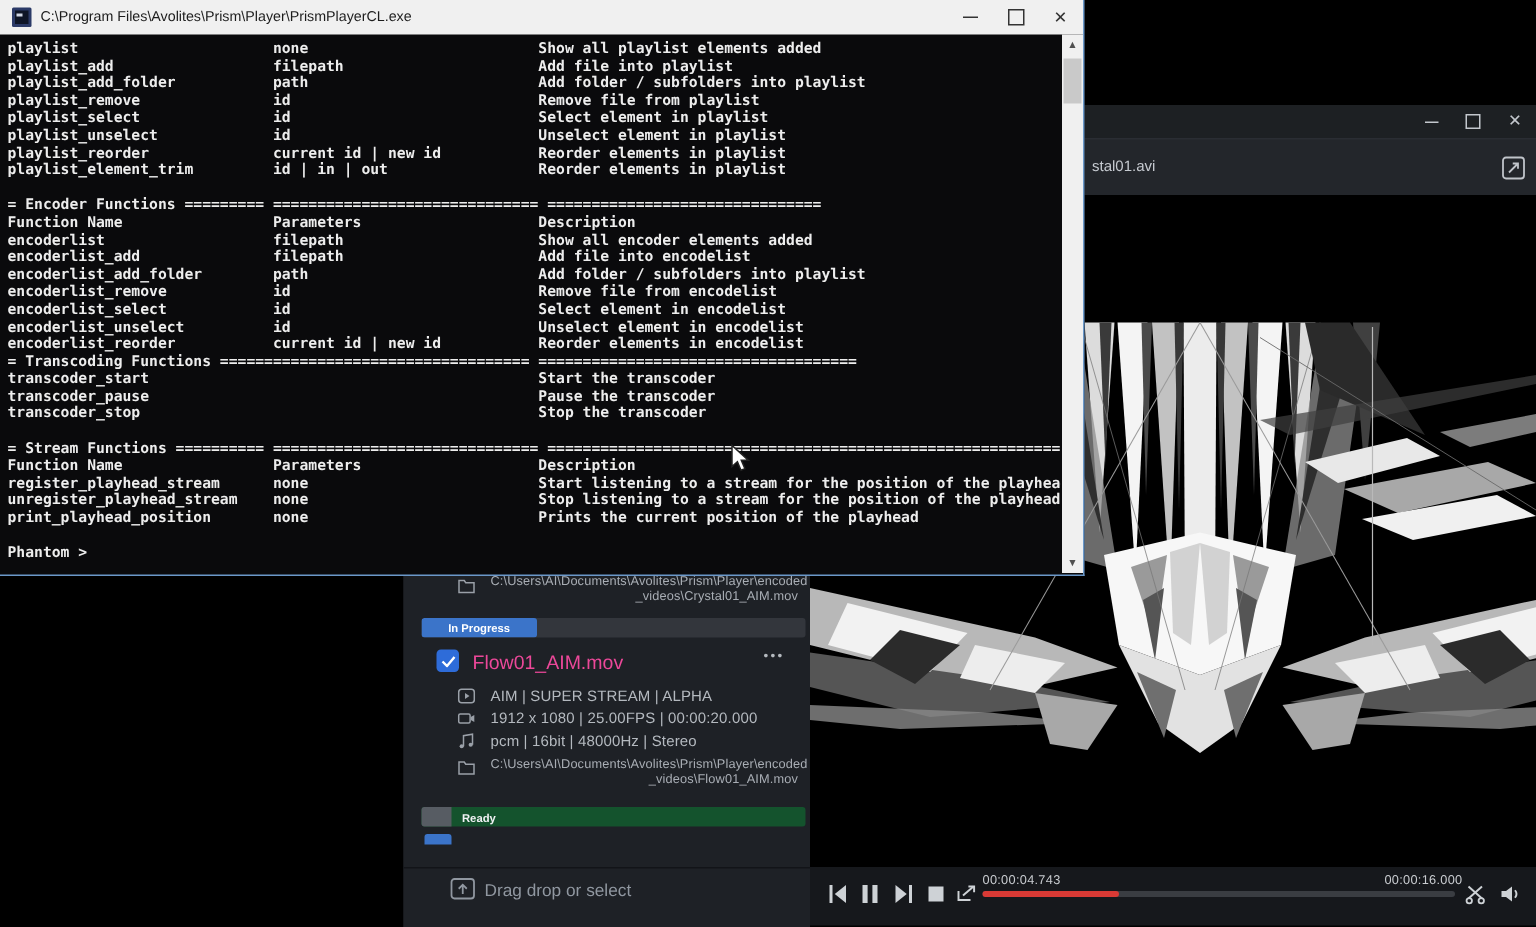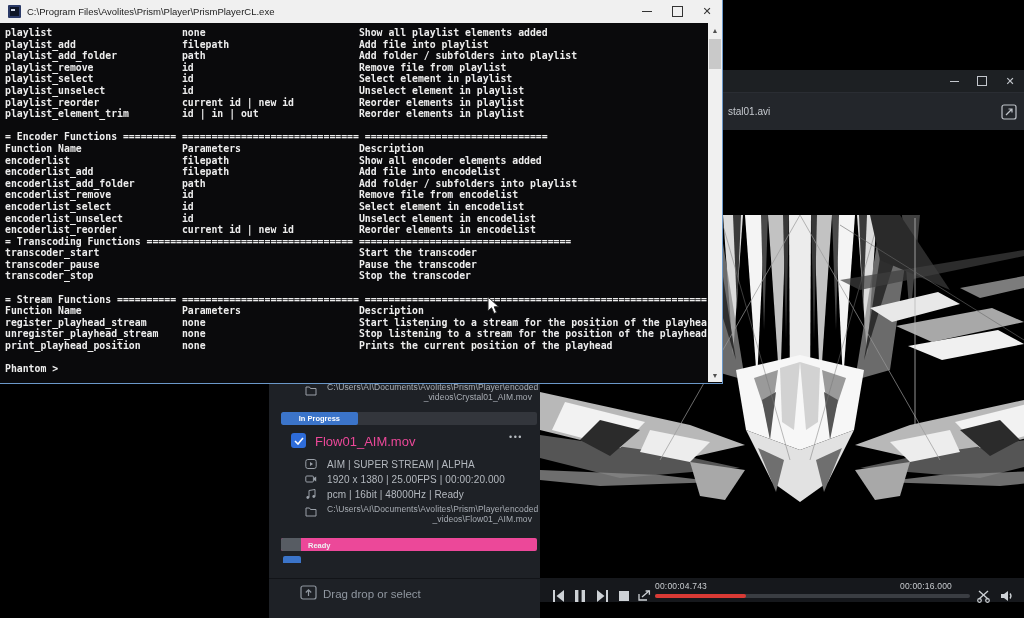--- a/index.html
+++ b/index.html
@@ -25,38 +25,38 @@
   .q-path-text{font-size:8.5px;line-height:10px;color:#a9aeb5;letter-spacing:.1px;}
   .q-bar{left:12px;width:256px;height:13px;background:#33363c;border-radius:2px;overflow:hidden;position:absolute;}
   .q-bar-fill{height:13px;background:#3b74c9;border-radius:2px;display:flex;align-items:center;justify-content:center;}
   .q-bar-label{font-size:7.5px;font-weight:bold;color:#fff;white-space:nowrap;}
   .q-checkbox{left:22px;top:303px;width:15px;height:15px;background:#2e6cd9;border-radius:3px;
               display:flex;align-items:center;justify-content:center;}
   .q-name{left:46px;top:304px;font-size:13px;color:#ec4899;}
   .q-dots{left:240px;top:302px;font-size:9px;color:#b5babf;letter-spacing:1.5px;}
   .q-row-icon{left:36px;width:12px;height:12px;}
   .q-row-text{left:58px;font-size:10px;color:#b4b9bf;letter-spacing:.1px;white-space:nowrap;}
-  .q-ready-track{left:12px;top:408px;width:256px;height:13px;background:#ec4899;border-radius:2px;}
+  .q-ready-track{left:12px;top:408px;width:256px;height:13px;background:#14532d;border-radius:2px;}
   .q-ready-cap{left:0;top:0;width:20px;height:13px;background:#575c63;border-radius:2px 0 0 2px;}
   .q-ready-label{left:27px;top:3px;font-size:7.5px;font-weight:bold;color:#eff1f3;}
   .q-overall-tab{left:14px;top:426px;width:18px;height:7px;background:#3b74c9;border-radius:2px 2px 0 0;}
   .q-overall-track{left:12px;top:432px;width:256px;height:14px;background:#3a3e44;border-radius:2px;}
   .q-overall-fill{left:0;top:0;height:14px;background:#3b74c9;border-radius:2px 0 0 2px;}
   .q-overall-label{left:29px;top:3.5px;font-size:7.5px;color:#fff;white-space:nowrap;}
   .q-pause{left:231px;top:3px;display:flex;gap:3px;}
   .q-pause i{display:block;width:2.5px;height:8px;background:#ced2d6;}
   .q-stop{left:246px;top:3px;width:8px;height:8px;background:#ced2d6;}
   .q-divider{left:0;top:448px;width:271px;height:1px;background:#121418;}
   .q-drop-icon{left:31px;top:455px;width:17px;height:15px;}
   .q-drop-label{left:54px;top:458px;font-size:11.5px;color:#9097a0;}
 
   
   .video-col{left:271px;top:0;width:484px;height:488px;background:#000;}
   .crystal{left:0;top:0;}
-  .transport{left:0;top:448px;width:484px;height:24px;background:#16181c;}
+  .transport{left:0;top:448px;width:484px;height:39px;background:#16181c;}
   .t-btn{position:absolute;top:11px;width:14px;height:14px;}
   .t-time{position:absolute;top:3px;font-size:8.5px;color:#c9ccd0;letter-spacing:.2px;}
   .t-track{left:115px;top:16px;width:315px;height:4px;background:#3a3d42;border-radius:2px;position:absolute;}
   .t-fill{height:4px;background:#d93a35;border-radius:2px;}
 
   
   .console-window{left:0;top:0;width:722px;height:383px;background:#0a0a0c;z-index:10;
                   border-right:1px solid #6b98c9;border-bottom:1px solid #6b98c9;box-sizing:content-box;}
   .c-titlebar{left:0;top:0;width:722px;height:23px;background:#f0f0f0;}
   .c-icon{left:8px;top:5px;width:13px;height:13px;background:#2b3a67;border-radius:1px;}
@@ -132,28 +132,28 @@
       <svg class="abs q-row-icon" style="top:328px" viewBox="0 0 12 12">
         <rect x="0.8" y="1.5" width="10.4" height="9" rx="2" fill="none" stroke="#9aa0a8" stroke-width="1"></rect>
         <path d="M5 4 L8 6 L5 8 Z" fill="#9aa0a8"></path>
       </svg>
       <span class="abs q-row-text" style="top:329px">AIM | SUPER STREAM | ALPHA</span>
 
       <svg class="abs q-row-icon" style="top:343px" viewBox="0 0 12 12">
         <rect x="0.8" y="3" width="7.6" height="6" rx="1" fill="none" stroke="#9aa0a8" stroke-width="1"></rect>
         <path d="M8.8 5 L11.2 3.6 V8.4 L8.8 7 Z" fill="#9aa0a8"></path>
       </svg>
-      <span class="abs q-row-text" style="top:344px">1920 x 1380 | 25.00FPS | 00:00:20.000</span>
+      <span class="abs q-row-text" style="top:344px">1912 x 1080 | 25.00FPS | 00:00:20.000</span>
 
       <svg class="abs q-row-icon" style="top:358px" viewBox="0 0 12 12">
         <path d="M4 9.5 V2.5 L10 1.5 V8.5" fill="none" stroke="#9aa0a8" stroke-width="1"></path>
         <circle cx="2.8" cy="9.5" r="1.4" fill="#9aa0a8"></circle>
         <circle cx="8.8" cy="8.5" r="1.4" fill="#9aa0a8"></circle>
       </svg>
-      <span class="abs q-row-text" style="top:359px">pcm | 16bit | 48000Hz | Ready</span>
+      <span class="abs q-row-text" style="top:359px">pcm | 16bit | 48000Hz | Stereo</span>
 
       <svg class="abs" style="left:36px;top:376px" width="12" height="11" viewBox="0 0 12 11">
         <path d="M1 2 h3.5 l1 1.5 H11 V10 H1 Z" fill="none" stroke="#9aa0a8" stroke-width="1"></path>
       </svg>
       <div class="abs q-path-text" style="left:58px;top:374px;width:205px">
         <div>C:\Users\AI\Documents\Avolites\Prism\Player\encoded</div>
         <div>_videos\Flow01_AIM.mov</div>
       </div>
 
       <div class="abs q-ready-track">
@@ -232,21 +232,21 @@
         </svg>
         <svg class="t-btn" style="left:77px" viewBox="0 0 14 14">
           <rect x="2" y="2" width="10" height="10" fill="#ced2d6"></rect>
         </svg>
         <svg class="t-btn" style="left:97px" viewBox="0 0 14 14">
           <path d="M2 5 V11 H10" fill="none" stroke="#ced2d6" stroke-width="1.3"></path>
           <path d="M5 8 L12 2" stroke="#ced2d6" stroke-width="1.3"></path>
           <path d="M8.6 2 H12.4 V5.8" fill="none" stroke="#ced2d6" stroke-width="1.3"></path>
         </svg>
         <span class="t-time" style="left:115px">00:00:04.743</span>
-        <span class="t-time" style="right:72px">00:00:16.000</span>
+        <span class="t-time" style="right:49px">00:00:16.000</span>
         <div class="t-track">
           <div class="t-fill" style="width: 29%;"></div>
         </div>
         <svg class="t-btn" style="left:436px;top:10px;width:16px;height:16px" viewBox="0 0 16 16">
           <line x1="3" y1="3" x2="12" y2="11" stroke="#ced2d6" stroke-width="1.3"></line>
           <line x1="12" y1="3" x2="3" y2="11" stroke="#ced2d6" stroke-width="1.3"></line>
           <circle cx="3.5" cy="12.5" r="1.8" fill="none" stroke="#ced2d6" stroke-width="1.2"></circle>
           <circle cx="11.5" cy="12.5" r="1.8" fill="none" stroke="#ced2d6" stroke-width="1.2"></circle>
         </svg>
         <svg class="t-btn" style="left:459px;top:10px;width:16px;height:16px" viewBox="0 0 16 16">

